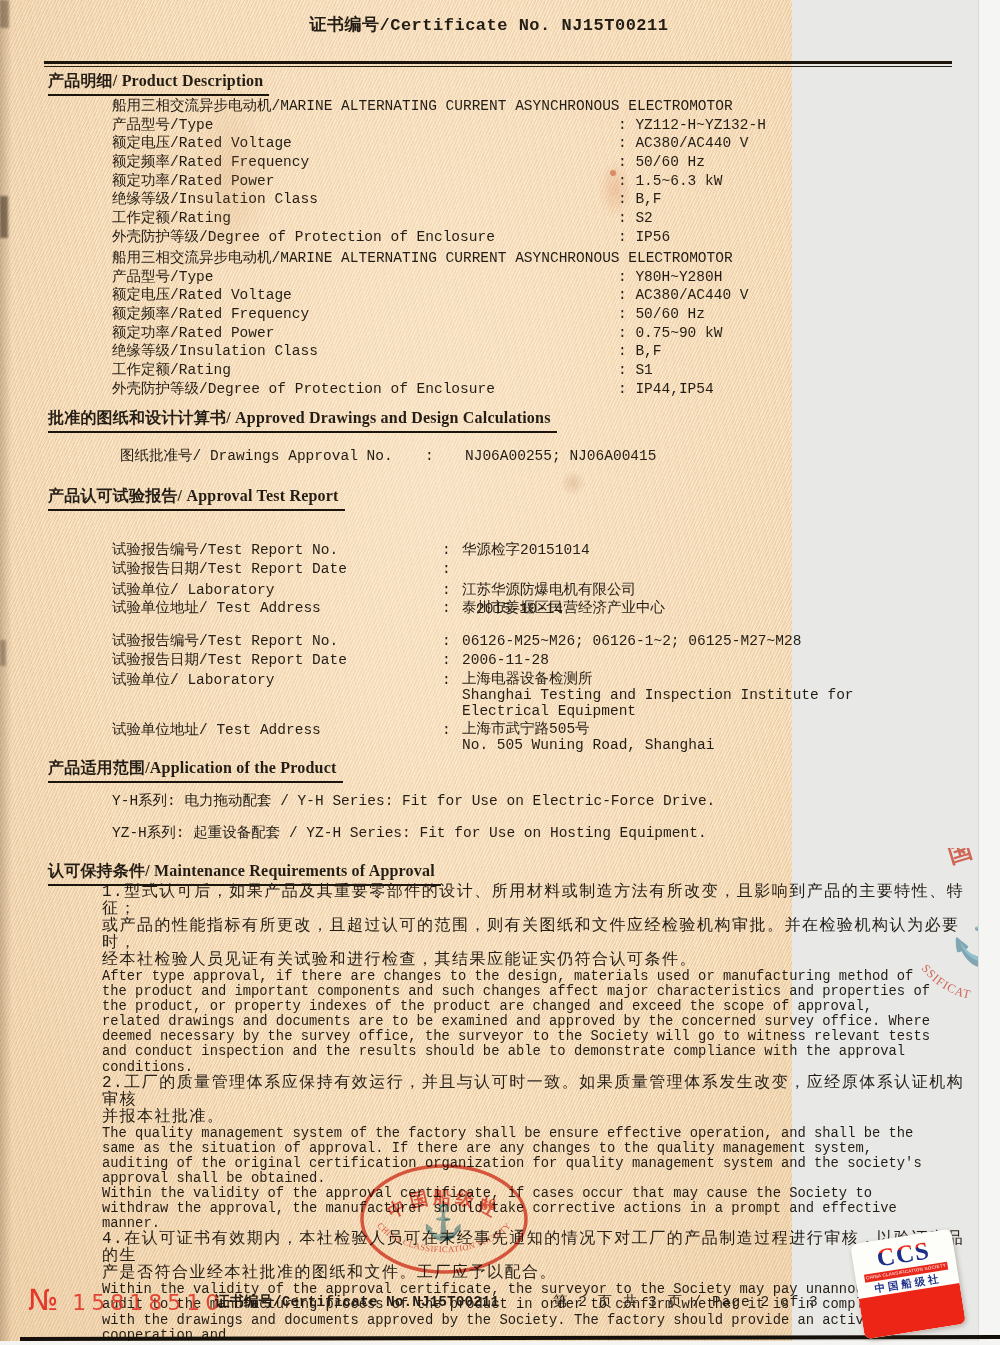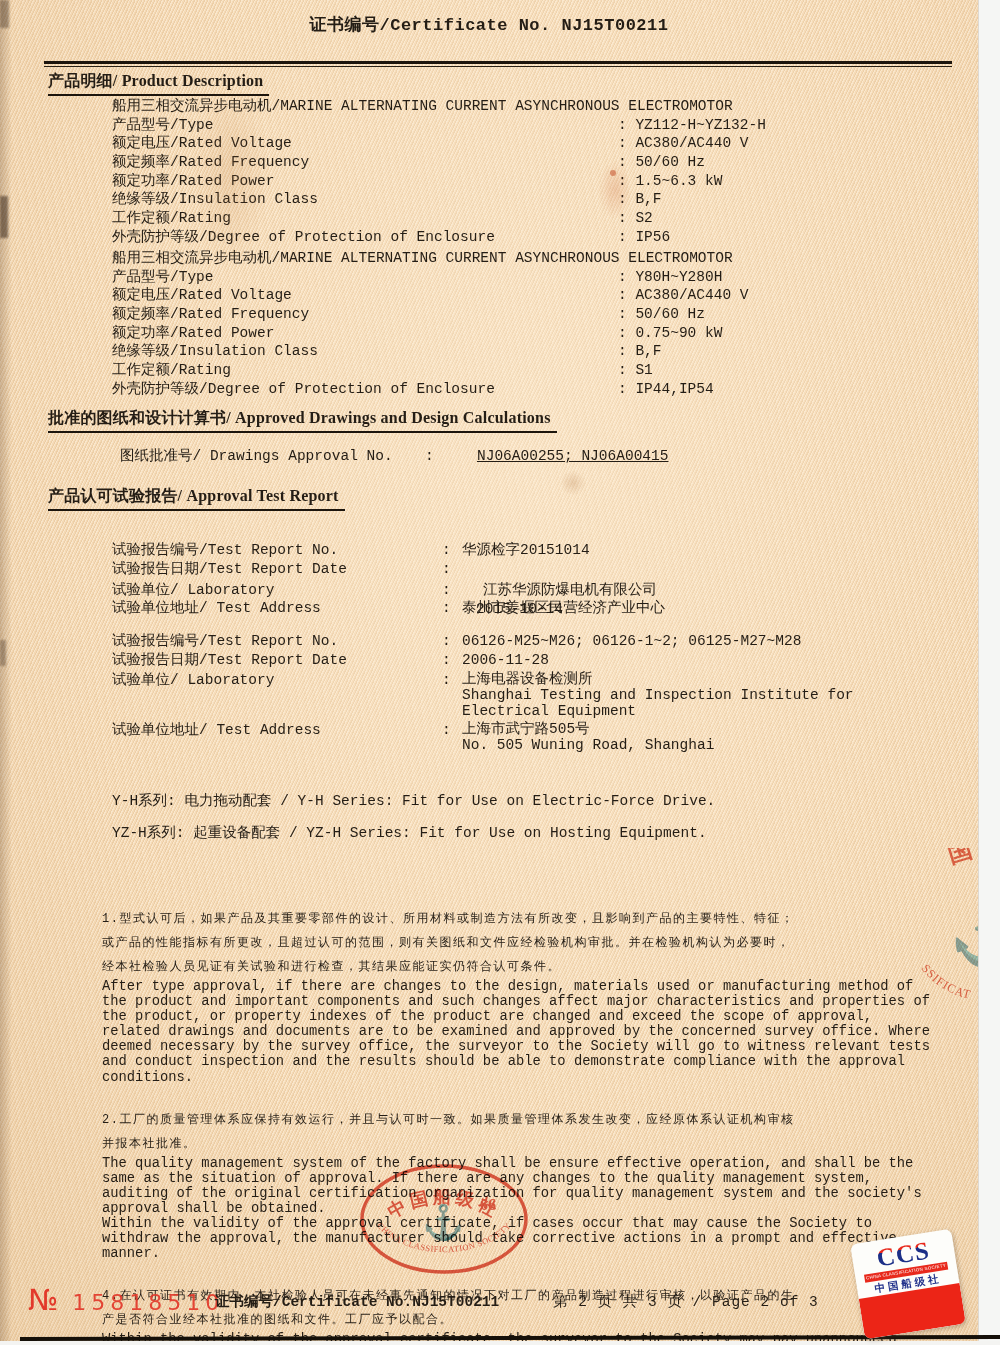--- a/index.html
+++ b/index.html
@@ -1,18 +1,18 @@
 <!DOCTYPE html>
 <html><head>
 <meta charset="utf-8">
 <style>
   html,body{margin:0;padding:0;background:#e8e8e6;}
   .page{position:relative;width:1000px;height:1345px;overflow:hidden;
         font-family:"Liberation Mono","DejaVu Sans Mono",monospace;color:#241d15;}
-  .paper{position:absolute;left:0;top:0;width:978px;height:1345px;
+  .paper{position:absolute;left:0;top:0;width:792px;height:1345px;
     background:
       radial-gradient(ellipse at 55% 35%, rgba(255,241,219,.40) 0%, rgba(0,0,0,0) 60%, rgba(206,162,108,.20) 100%),
       repeating-linear-gradient(115deg, rgba(255,246,230,.45) 0 1px, rgba(0,0,0,0) 1px 2px, rgba(213,172,120,.26) 2px 3px),
       #f5dab6;}
   .scan-strip{position:absolute;left:978px;top:0;width:22px;height:1345px;background:#f5f6f4;
       border-left:1px solid #ded9d2;z-index:40;}
   .edge-shadow{position:absolute;left:0;top:0;width:12px;height:1345px;
       background:linear-gradient(90deg, rgba(110,80,52,.30), rgba(0,0,0,0));z-index:5;}
   .mark{position:absolute;background:rgba(55,38,26,.55);filter:blur(1px);z-index:6;}
   .stain{position:absolute;border-radius:50%;z-index:2;}
@@ -31,21 +31,21 @@
   .spec-val{position:absolute;left:506px;top:0;}
 
   .kv-row{position:absolute;left:112px;width:866px;height:19px;line-height:19px;font-size:14.5px;white-space:nowrap;}
   .kv-colon{position:absolute;top:0;}
   .kv-value{position:absolute;top:0;}
   .kv-multi{white-space:pre-line;line-height:15.8px;height:auto;padding-top:1px;}
 
   .app-item{position:absolute;left:112px;width:866px;font-size:14.5px;white-space:nowrap;}
 
   .maintenance{position:absolute;left:102px;top:884px;width:868px;}
-  .mt-cn{font-size:12px;letter-spacing:1.5px;line-height:24px;white-space:pre-wrap;margin-top:23px;}
+  .mt-cn{font-size:16px;letter-spacing:1.5px;line-height:17px;white-space:pre-wrap;}
   .mt-en{font-size:13.8px;line-height:15.1px;white-space:pre-wrap;}
 
   .oval-stamp{position:absolute;left:356px;top:1160px;width:176px;height:118px;z-index:20;
       opacity:.9;mix-blend-mode:multiply;}
   .edge-stamp{position:absolute;left:900px;top:848px;width:160px;height:170px;z-index:20;
       opacity:.9;mix-blend-mode:multiply;}
 
   .ccs-sticker{position:absolute;left:857px;top:1236px;width:102px;height:96px;z-index:45;
       background:#fdfdfa;border-radius:7px;transform:rotate(-9deg);
       box-shadow:1px 2px 5px rgba(90,70,50,.35);overflow:hidden;}
@@ -112,39 +112,39 @@
       <div class="spec-line"><span>额定功率/Rated Power</span><span class="spec-val">: 0.75~90 kW</span></div>
       <div class="spec-line"><span>绝缘等级/Insulation Class</span><span class="spec-val">: B,F</span></div>
       <div class="spec-line"><span>工作定额/Rating</span><span class="spec-val">: S1</span></div>
       <div class="spec-line"><span>外壳防护等级/Degree of Protection of Enclosure</span><span class="spec-val">: IP44,IP54</span></div>
     </div>
 
     <div class="sec-title" style="top:408px;">批准的图纸和设计计算书/ Approved Drawings and Design Calculations</div>
     <div class="kv-row" style="top:447px;padding-left:8px;">
       <span>图纸批准号/ Drawings Approval No.</span>
       <span class="kv-colon" style="left:313px;">:</span>
-      <span class="kv-value" style="left:365px;text-decoration:underline;">NJ06A00255; NJ06A00415</span>
+      <span class="kv-value" style="left:353px;">NJ06A00255; NJ06A00415</span>
     </div>
 
     <div class="sec-title" style="top:486px;">产品认可试验报告/ Approval Test Report</div>
 
     <div class="kv-row" style="top:541px;">
       <span>试验报告编号/Test Report No.</span>
       <span class="kv-colon" style="left:330px;">:</span>
       <span class="kv-value" style="left:350px;">华源检字20151014</span>
     </div>
     <div class="kv-row" style="top:560px;">
       <span>试验报告日期/Test Report Date</span>
       <span class="kv-colon" style="left:330px;">:</span>
       <span class="kv-value" style="left:364px;margin-top:40px;">2015-10-14</span>
     </div>
     <div class="kv-row" style="top:581px;">
       <span>试验单位/ Laboratory</span>
       <span class="kv-colon" style="left:330px;">:</span>
-      <span class="kv-value" style="left:350px;margin-left:21px;">江苏华源防爆电机有限公司</span>
+      <span class="kv-value" style="left:350px;">江苏华源防爆电机有限公司</span>
     </div>
     <div class="kv-row" style="top:599px;">
       <span>试验单位地址/ Test Address</span>
       <span class="kv-colon" style="left:330px;">:</span>
       <span class="kv-value" style="left:350px;">泰州市姜堰区民营经济产业中心</span>
     </div>
 
     <div class="kv-row" style="top:632px;">
       <span>试验报告编号/Test Report No.</span>
       <span class="kv-colon" style="left:330px;">:</span>
@@ -162,23 +162,25 @@
 Shanghai Testing and Inspection Institute for
 Electrical Equipment</span>
     </div>
     <div class="kv-row" style="top:721px;">
       <span>试验单位地址/ Test Address</span>
       <span class="kv-colon" style="left:330px;">:</span>
       <span class="kv-value kv-multi" style="left:350px;">上海市武宁路505号
 No. 505 Wuning Road, Shanghai</span>
     </div>
 
+    <div class="sec-title" style="top:758px;">产品适用范围/Application of the Product</div>
     <div class="app-item" style="top:823px;">YZ-H系列: 起重设备配套 / YZ-H Series: Fit for Use on Hosting Equipment.</div>
     <div class="app-item" style="top:791px;">Y-H系列: 电力拖动配套 / Y-H Series: Fit for Use on Electric-Force Drive.</div>
 
+    <div class="sec-title" style="top:861px;">认可保持条件/ Maintenance Requirements of Approval</div>
     <div class="maintenance">
       <div class="mt-cn">1.型式认可后，如果产品及其重要零部件的设计、所用材料或制造方法有所改变，且影响到产品的主要特性、特征；
 或产品的性能指标有所更改，且超过认可的范围，则有关图纸和文件应经检验机构审批。并在检验机构认为必要时，
 经本社检验人员见证有关试验和进行检查，其结果应能证实仍符合认可条件。</div>
       <div class="mt-en">After type approval, if there are changes to the design, materials used or manufacturing method of
 the product and important components and such changes affect major characteristics and properties of
 the product, or property indexes of the product are changed and exceed the scope of approval,
 related drawings and documents are to be examined and approved by the concerned survey office. Where
 deemed necessary by the survey office, the surveyor to the Society will go to witness relevant tests
 and conduct inspection and the results should be able to demonstrate compliance with the approval

